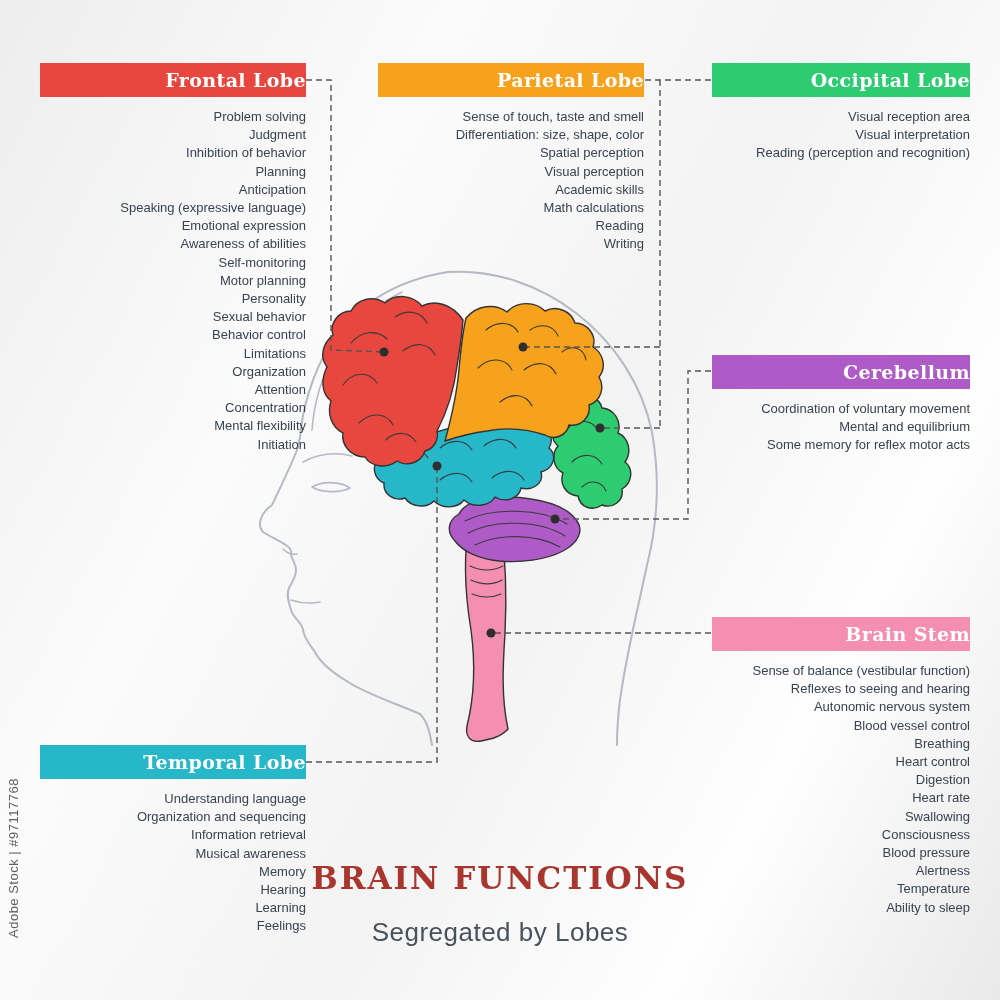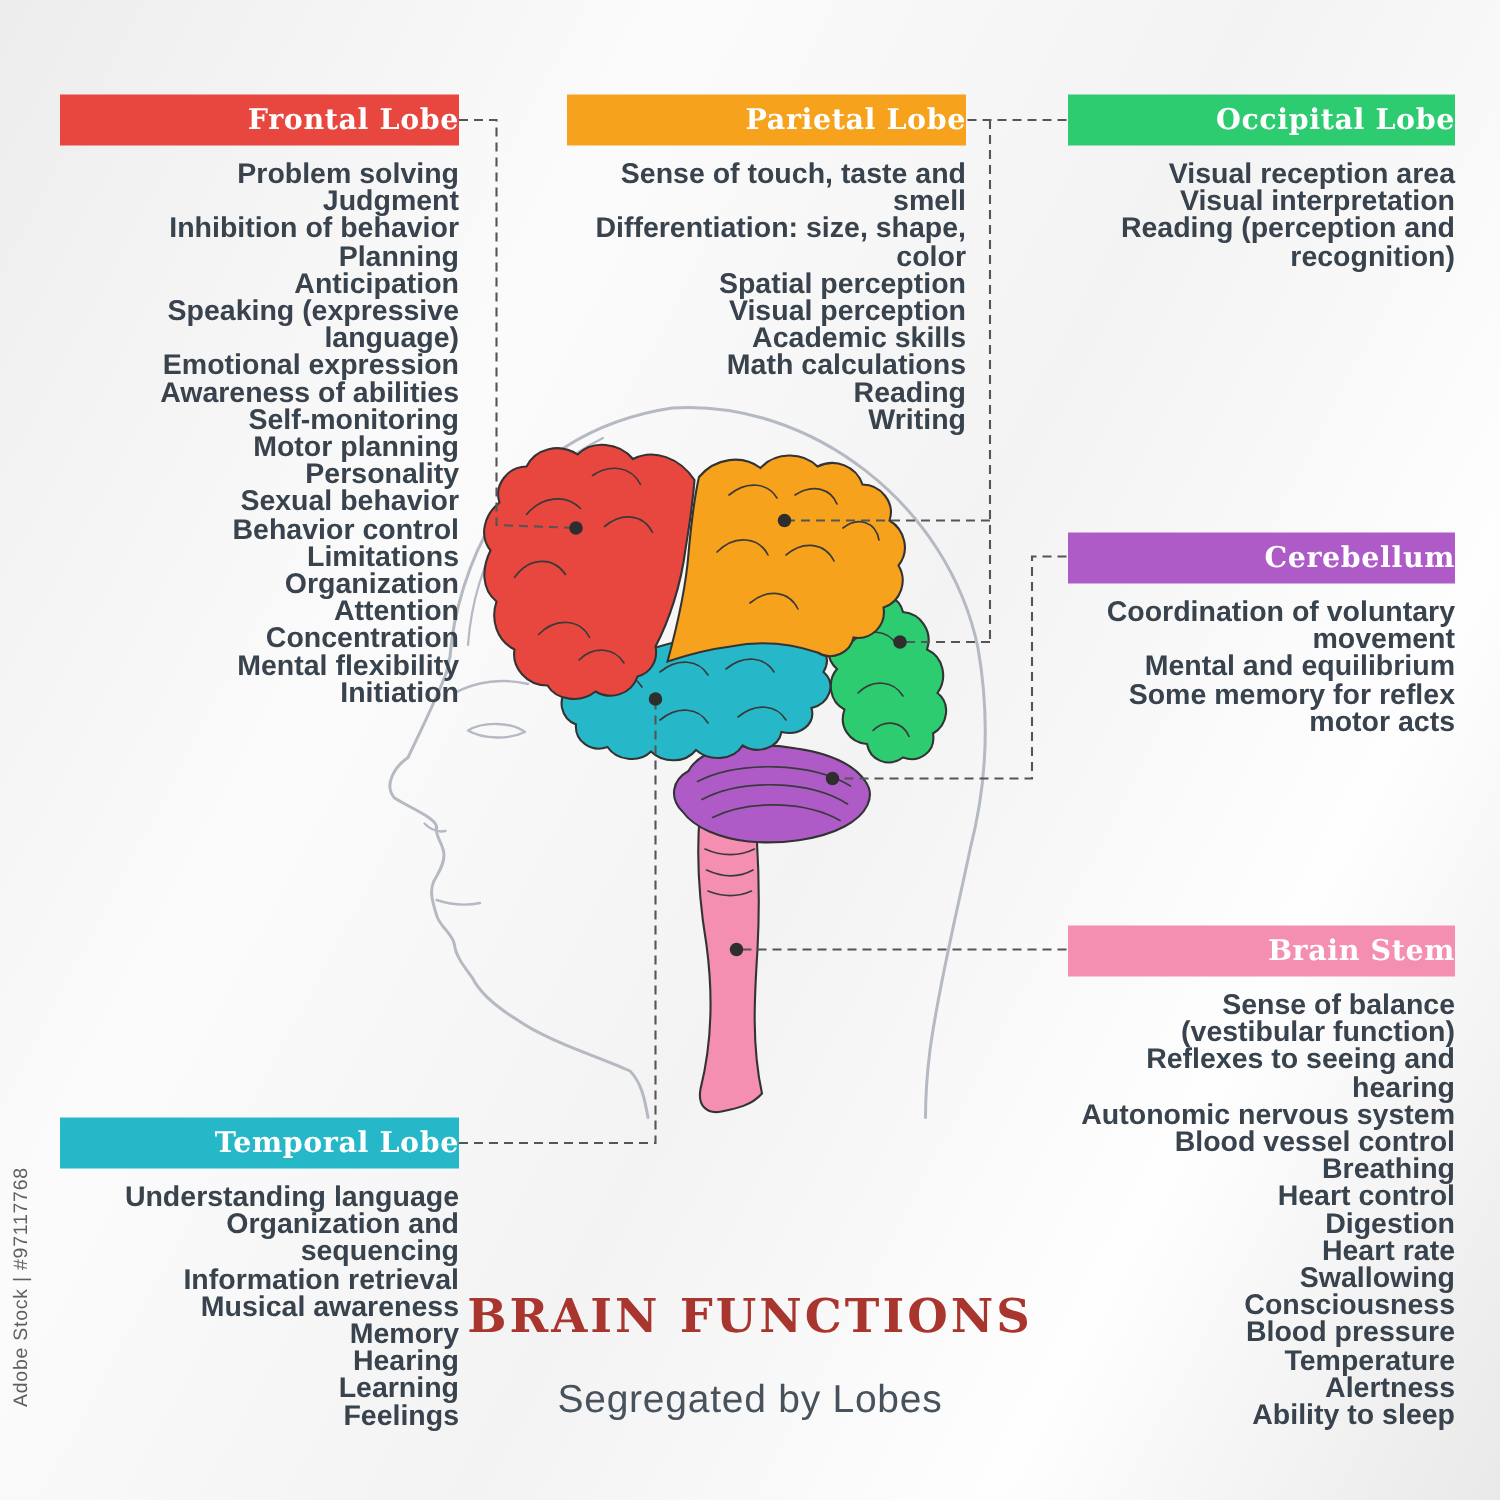--- a/index.html
+++ b/index.html
@@ -11,21 +11,21 @@
   }
   .svg-layer{ position:absolute; inset:0; z-index:1; }
   .panel{ position:absolute; z-index:2;text-align:right; }
   .bar{
     height:34px; color:#ffffff;
     font-family:"DejaVu Serif",serif; font-weight:700;
     font-size:19px; line-height:34px; padding-left:13px; letter-spacing:.4px;
   }
   .items{
     list-style:none; margin:11px 0 0 2px;
-    color:#39434e; font-size:19px; line-height:18.2px;font-weight:bold;
+    color:#39434e; font-size:13px; line-height:18.2px;
   }
   .p-frontal   { left:40px;  top:63px;  width:266px; }
   .p-parietal  { left:378px; top:63px;  width:266px; }
   .p-occipital { left:712px; top:63px;  width:258px; }
   .p-cerebellum{ left:712px; top:355px; width:258px; }
   .p-brainstem { left:712px; top:617px; width:258px; }
   .p-temporal  { left:40px;  top:745px; width:266px; }
   .title-block{ position:absolute; z-index:2; left:250px; top:860px; width:500px; text-align:center; }
   .title-main{
     font-family:"DejaVu Serif",serif; font-weight:700;
@@ -290,22 +290,22 @@
         <li>Reflexes to seeing and hearing</li>
         <li>Autonomic nervous system</li>
         <li>Blood vessel control</li>
         <li>Breathing</li>
         <li>Heart control</li>
         <li>Digestion</li>
         <li>Heart rate</li>
         <li>Swallowing</li>
         <li>Consciousness</li>
         <li>Blood pressure</li>
+        <li>Alertness</li>
         <li>Temperature</li>
-        <li>Alertness</li>
         <li>Ability to sleep</li>
       </ul>
   </section>
 
   <section class="panel p-temporal">
     <header class="bar" style="background: rgb(38, 184, 201);">
       <span>Temporal Lobe</span>
     </header>
     <ul class="items">
         <li>Understanding language</li>

